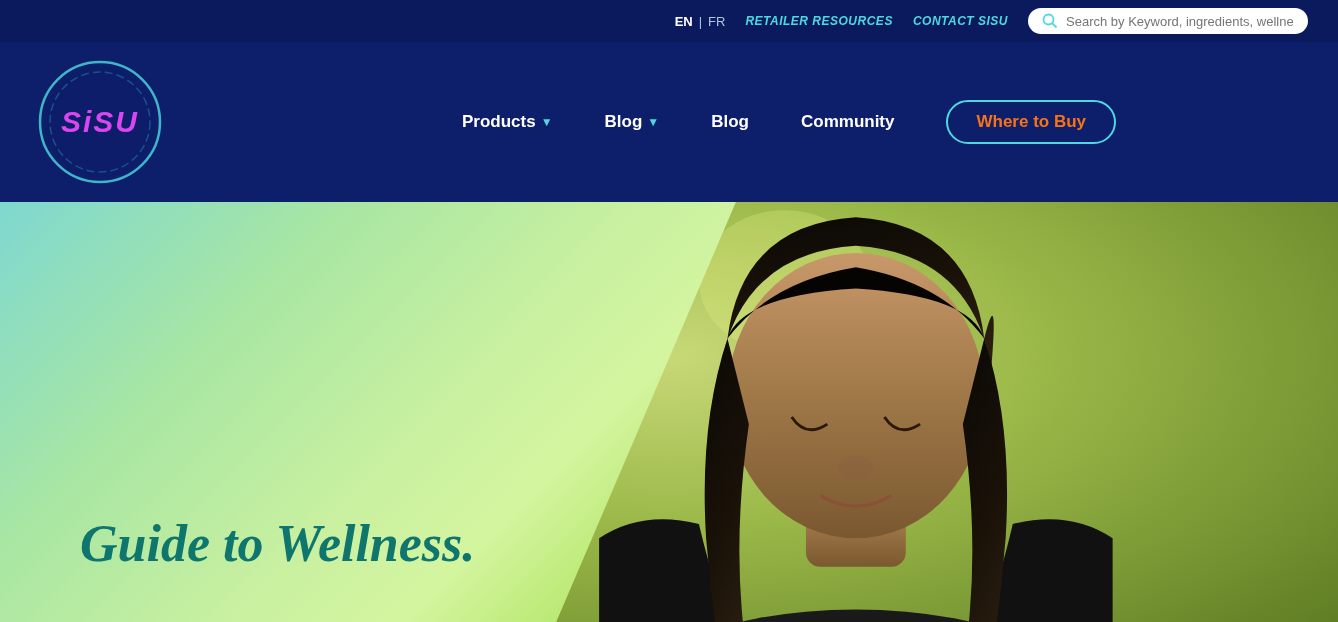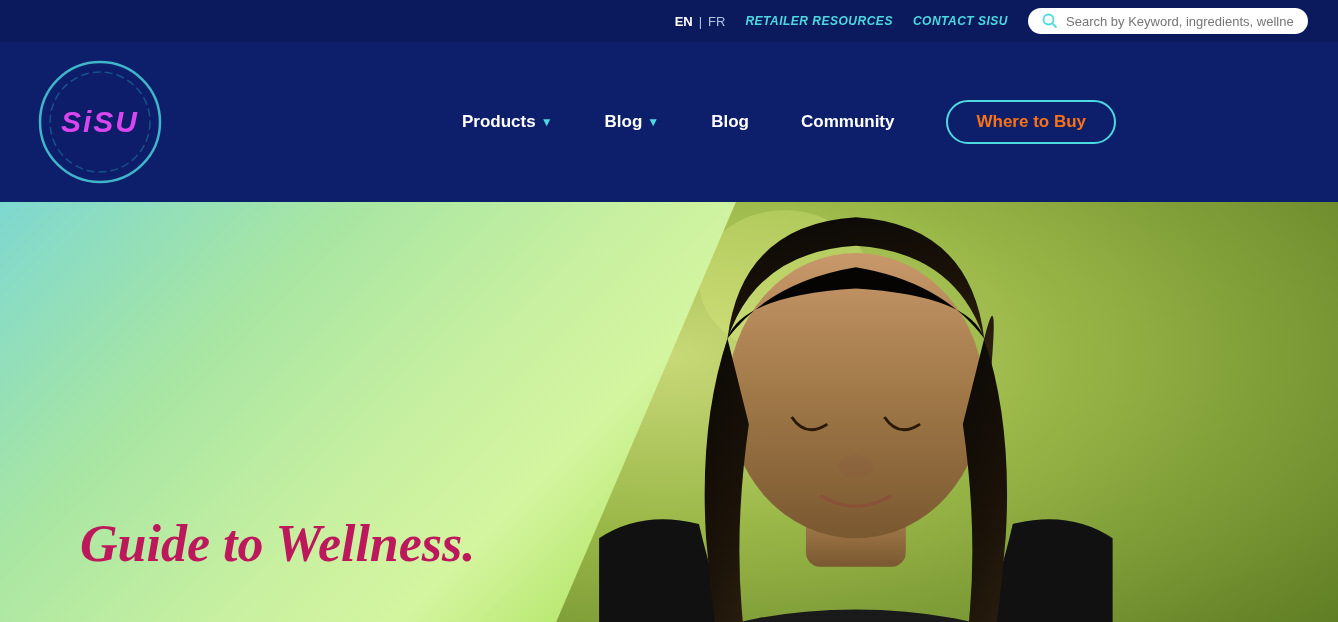--- a/index.html
+++ b/index.html
@@ -172,21 +172,21 @@
       font-size: 38px;
       color: #0d1e6b;
       font-weight: 700;
       font-style: italic;
       letter-spacing: 1px;
       text-transform: uppercase;
       font-family: Georgia, serif;
     }
     .hero-text .line2 {
       font-size: 52px;
-      color: #be185d;
+      color: #0f766e;
       font-weight: 700;
       font-style: italic;
       font-family: Georgia, serif;
       line-height: 1.1;
       margin-top: 32px;
     }
   </style>
 </head>
 <body>
 

